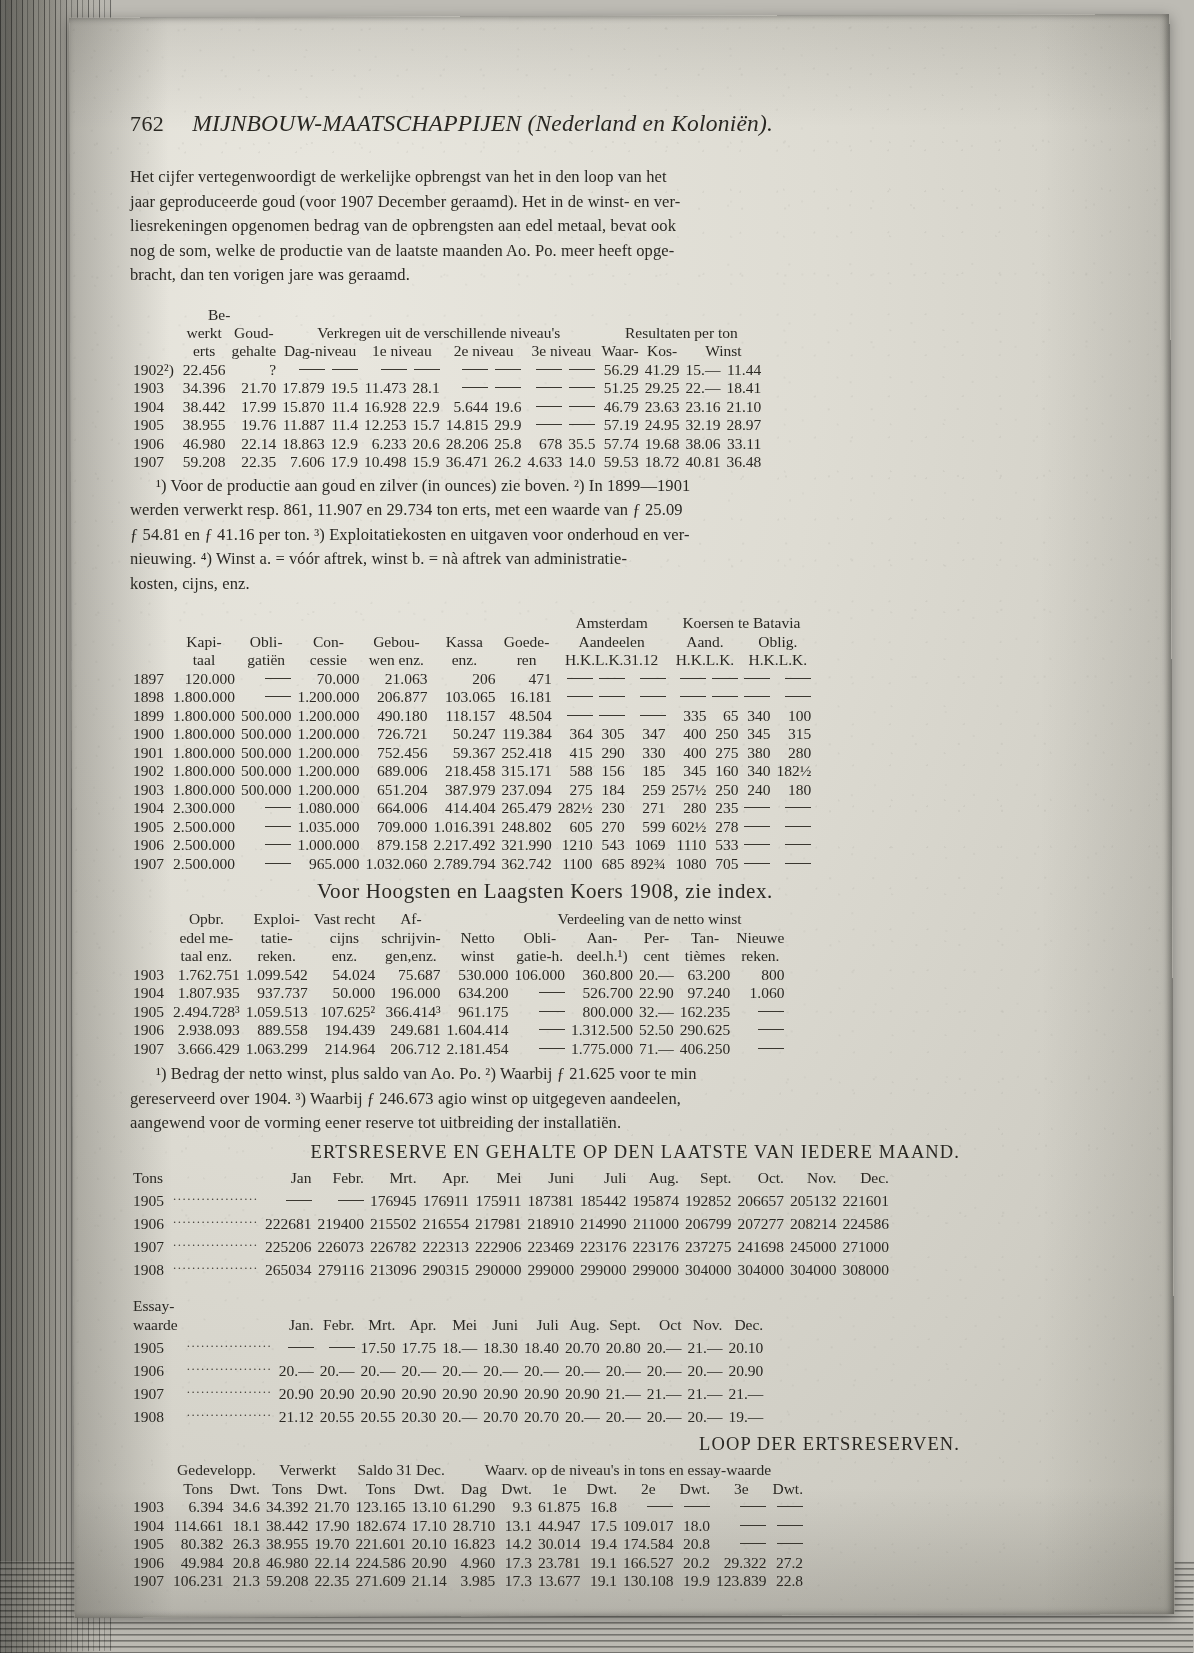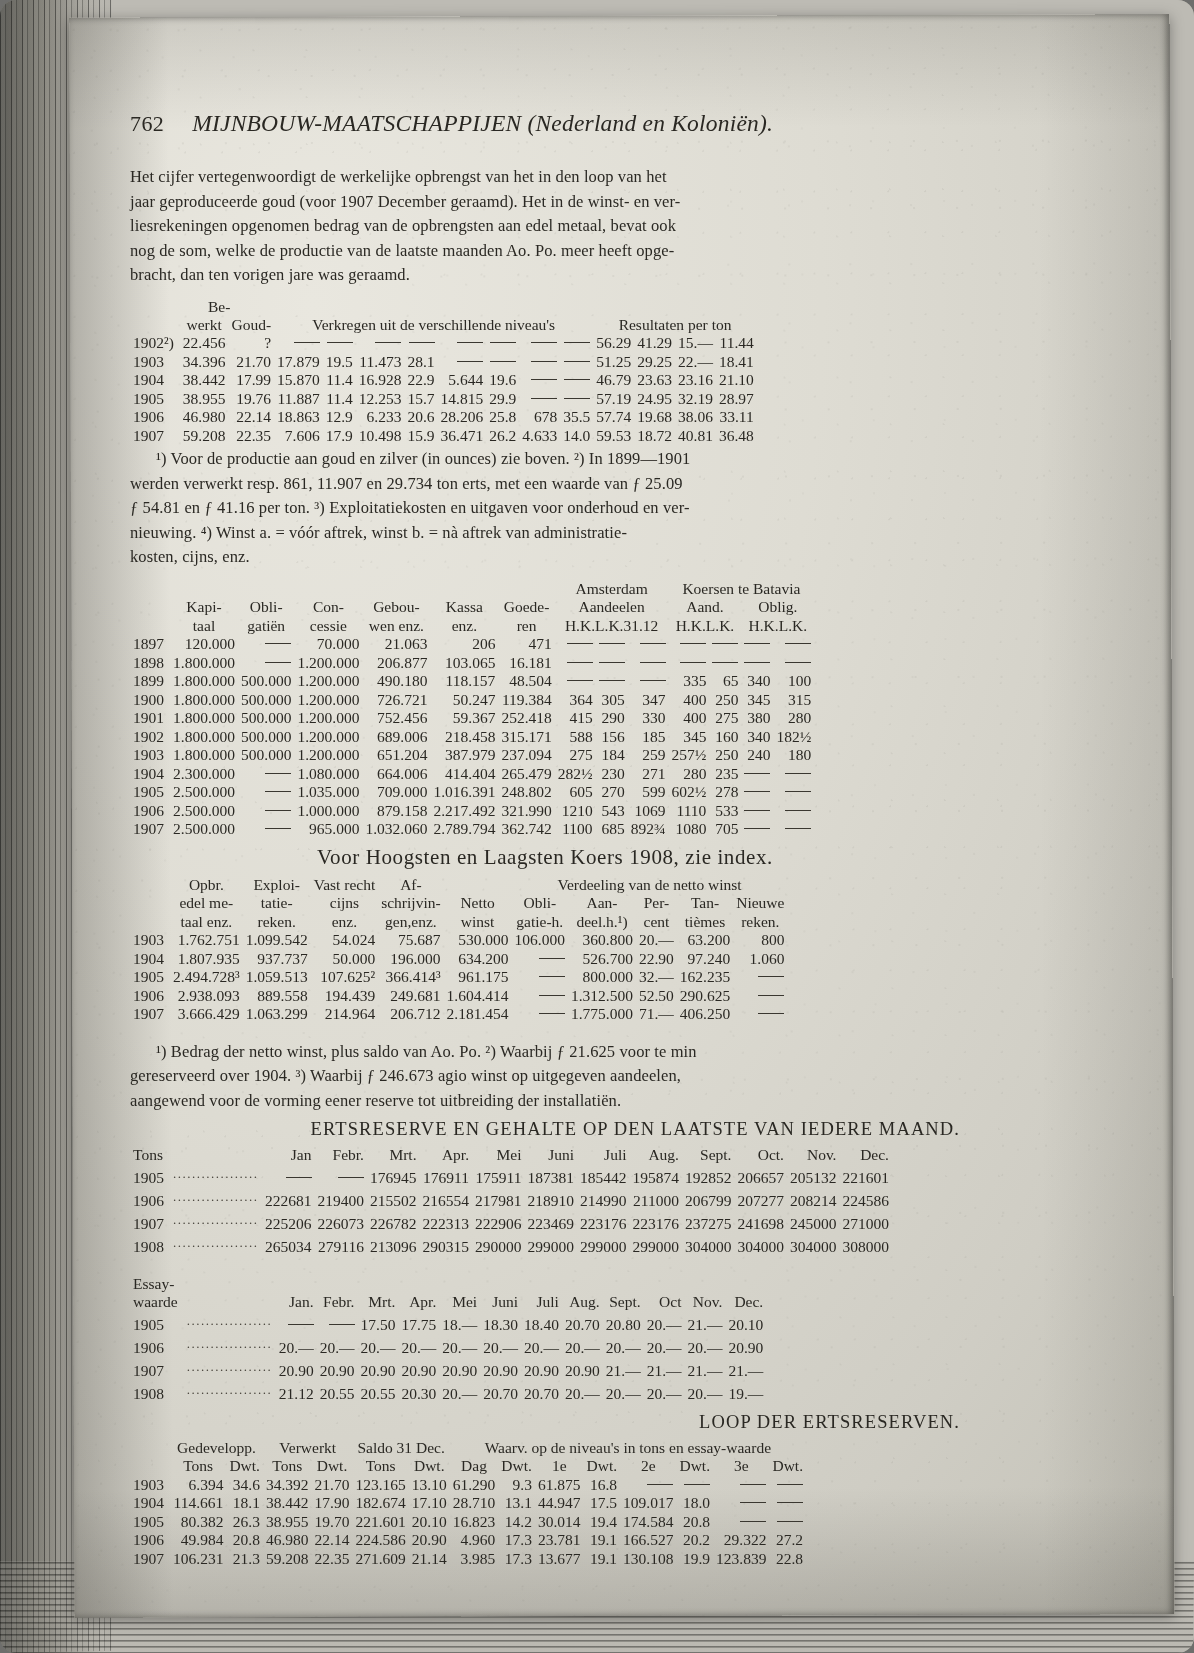--- a/index.html
+++ b/index.html
@@ -7,21 +7,20 @@
     padding: 0;
     background: #6e6e6c;
   }
   .page {
     position: relative;
     width: 1194px;
     height: 1653px;
     overflow: hidden;
     background: #77766f;
     font-family: "Liberation Serif", serif;
-    border-radius: 16px;
   }
   
   .backdrop {
     position: absolute;
     inset: 0;
     background:
       linear-gradient(90deg,
         #4b4b47 0px, #55544f 10px, #6b6a63 26px, #807e76 44px,
         #93918a 62px, #a5a39c 78px, #b3b1aa 92px, #bdbbb4 104px);
     background-color: #8a8980;
@@ -152,21 +151,21 @@
     font-size: 21px;
     letter-spacing: .6px;
     margin: 6px 0 6px 0;
   }
   .sec-title {
     text-align: right;
     font-size: 18.5px;
     letter-spacing: 1.1px;
     margin: 8px 0 6px 0;
   }
-  .blk { margin-top: 12px; }
+  .blk { margin-top: 20px; }
 </style>
 </head>
 <body>
 
 <div class="page">
   <div class="backdrop"></div>
   <div class="stack-edge"></div>
   <div class="stack-edge bottom"></div>
 
   <div class="page-sheet">
@@ -192,20 +191,32 @@
     <div class="blk">
       <div style="margin-left:78px; font-size:15.5px;">Be-</div>
       <table class="t">
         <thead>
           <tr>
             <th></th>
             <th class="hcell">werkt</th>
             <th class="hcell">Goud-</th>
             <th class="hcell" colspan="8">Verkregen uit de verschillende niveau's</th>
             <th class="hcell" colspan="4">Resultaten per ton</th>
+          </tr>
+          <tr>
+            <th></th>
+            <th class="hcell">erts</th>
+            <th class="hcell">gehalte</th>
+            <th class="hcell" colspan="2">Dag-niveau</th>
+            <th class="hcell" colspan="2">1e niveau</th>
+            <th class="hcell" colspan="2">2e niveau</th>
+            <th class="hcell" colspan="2">3e niveau</th>
+            <th class="hcell">Waar-</th>
+            <th class="hcell">Kos-</th>
+            <th class="hcell" colspan="2">Winst</th>
           </tr>
         </thead>
         <tbody id="t1-body">
             <tr>
               <td class="yr">1902²)</td>
               <td class="num">22.456</td>
               <td class="num">?</td>
               <td class="num"><span class="dash"></span></td>
               <td class="num"><span class="dash"></span></td>
               <td class="num"><span class="dash"></span></td>
@@ -634,21 +645,21 @@
               <td class="num"><span class="dash"></span></td>
               <td class="num">1.775.000</td>
               <td class="num">71.—</td>
               <td class="num">406.250</td>
               <td class="num"><span class="dash"></span></td>
             </tr>
           </tbody>
       </table>
     </div>
 
-    <div style="margin-top:18px;">
+    <div style="margin-top:6px;">
       <p class="body indent">¹) Bedrag der netto winst, plus saldo van Ao. Po.  ²) Waarbij ƒ 21.625 voor te min</p>
       <p class="body">gereserveerd over 1904.  ³) Waarbij ƒ 246.673 agio winst op uitgegeven aandeelen,</p>
       <p class="body">aangewend voor de vorming eener reserve tot uitbreiding der installatiën.</p>
     </div>
 
     <div class="sec-title">ERTSRESERVE EN GEHALTE OP DEN LAATSTE VAN IEDERE MAAND.</div>
 
     <table class="t" style="margin-top:2px;">
       <thead>
         <tr id="t4-head">

